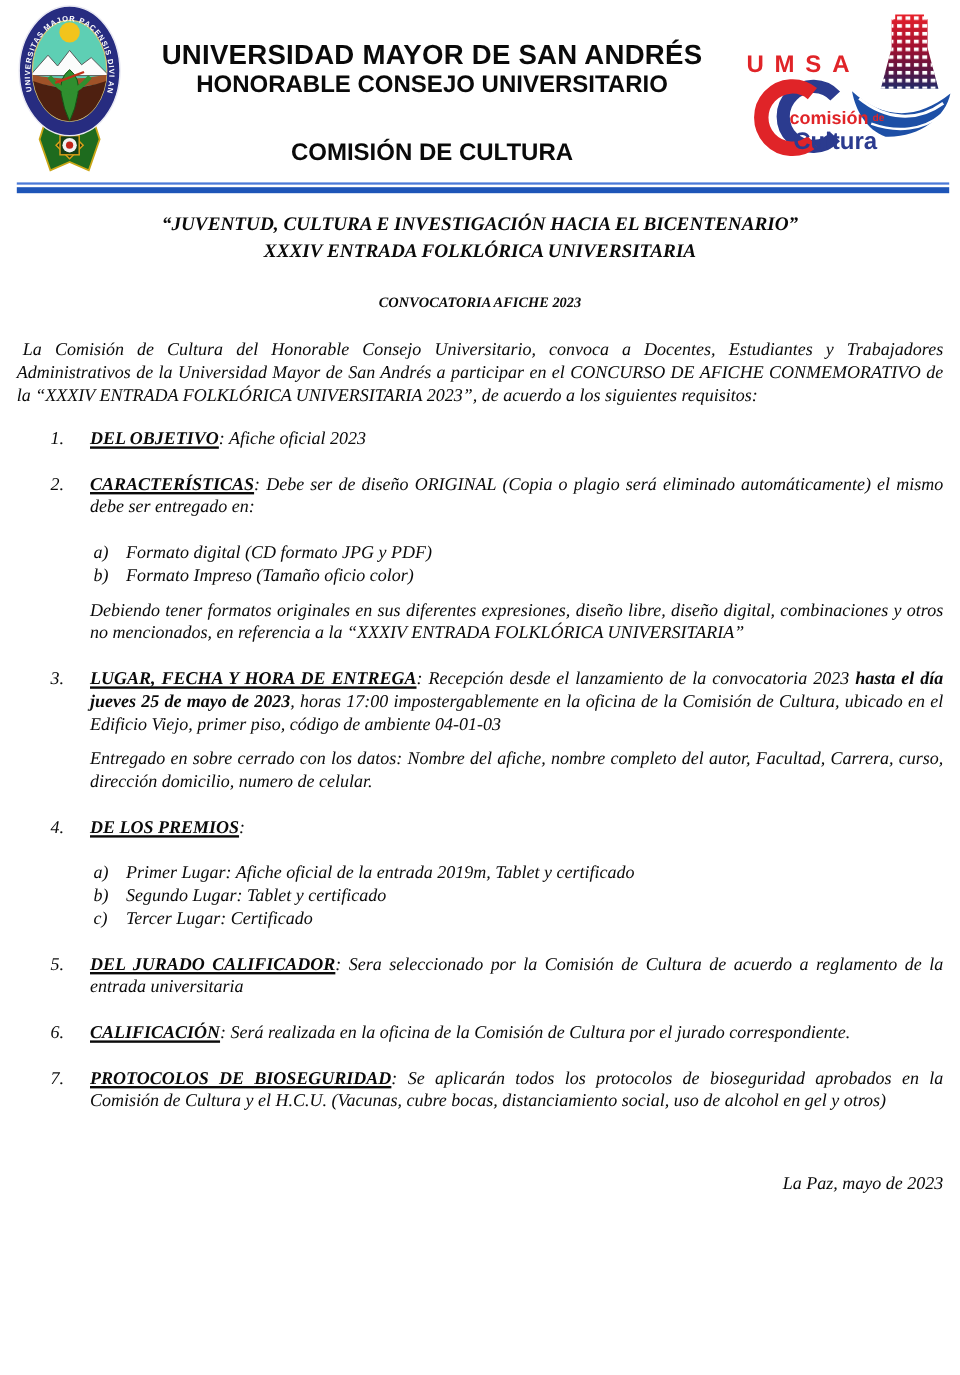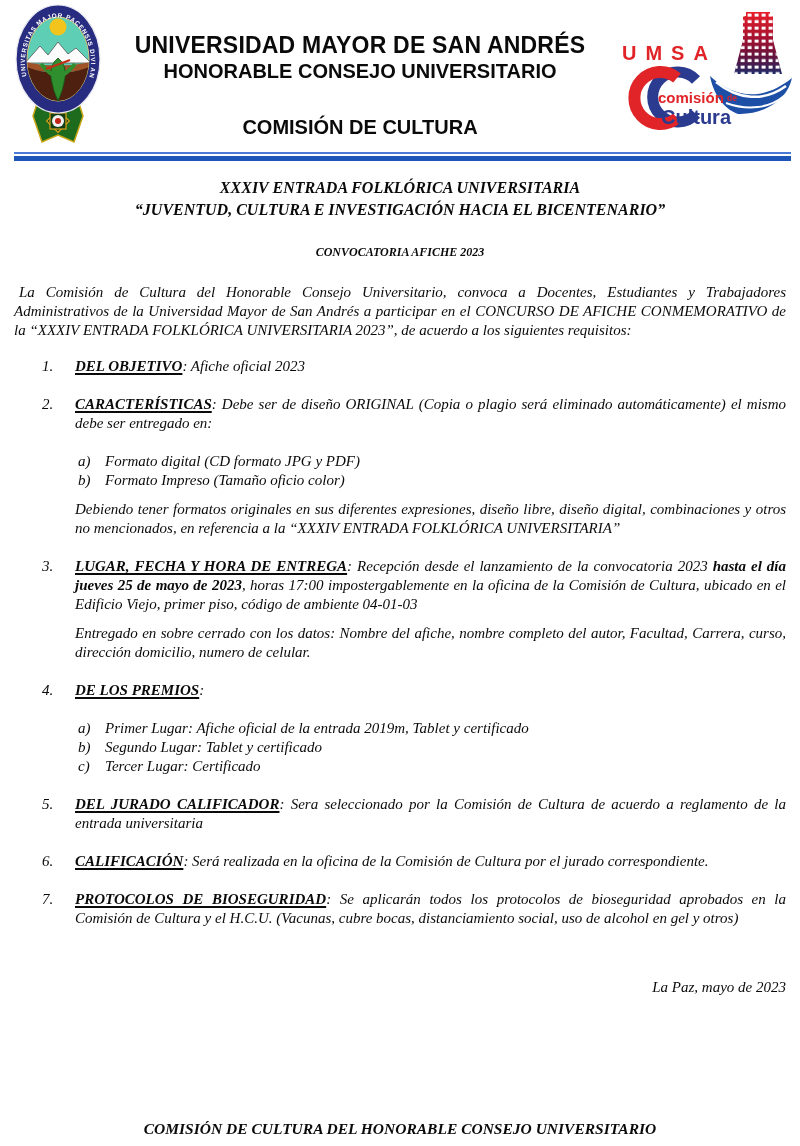--- a/index.html
+++ b/index.html
@@ -140,22 +140,22 @@
 
   <div class="rule">
     <div class="rule-thin"></div>
     <div class="rule-gap"></div>
     <div class="rule-thick"></div>
   </div>
 
   <div class="doc">
 
     <div class="title-block">
+      <div>“JUVENTUD, CULTURA E INVESTIGACIÓN HACIA EL BICENTENARIO”</div>
       <div>XXXIV ENTRADA FOLKLÓRICA UNIVERSITARIA</div>
-      <div>“JUVENTUD, CULTURA E INVESTIGACIÓN HACIA EL BICENTENARIO”</div>
     </div>
 
     <div class="subtitle">CONVOCATORIA AFICHE 2023</div>
 
     <p class="intro">La Comisión de Cultura del Honorable Consejo Universitario, convoca a Docentes, Estudiantes y Trabajadores Administrativos de la Universidad Mayor de San Andrés a participar en el CONCURSO DE AFICHE CONMEMORATIVO de la “XXXIV ENTRADA FOLKLÓRICA UNIVERSITARIA 2023”, de acuerdo a los siguientes requisitos:</p>
 
     <div class="req-list">
         <div class="item">
           <span class="num">1.</span>
           <div class="itext">
@@ -222,14 +222,13 @@
           <span class="num">7.</span>
           <div class="itext">
             <p class="ipara"><span class="ihead">PROTOCOLOS DE BIOSEGURIDAD</span><span>: Se aplicarán todos los protocolos de bioseguridad aprobados en la Comisión de Cultura y el H.C.U. (Vacunas, cubre bocas, distanciamiento social, uso de alcohol en gel y otros)</span></p>
           </div>
         </div>
       </div>
 
     <p class="place-date">La Paz, mayo de 2023</p>
   </div>
 
-  <div class="signature">COMISIÓN DE CULTURA DEL HONORABLE CONSEJO UNIVERSITARIO</div>
 </div>
 
 </body></html>

